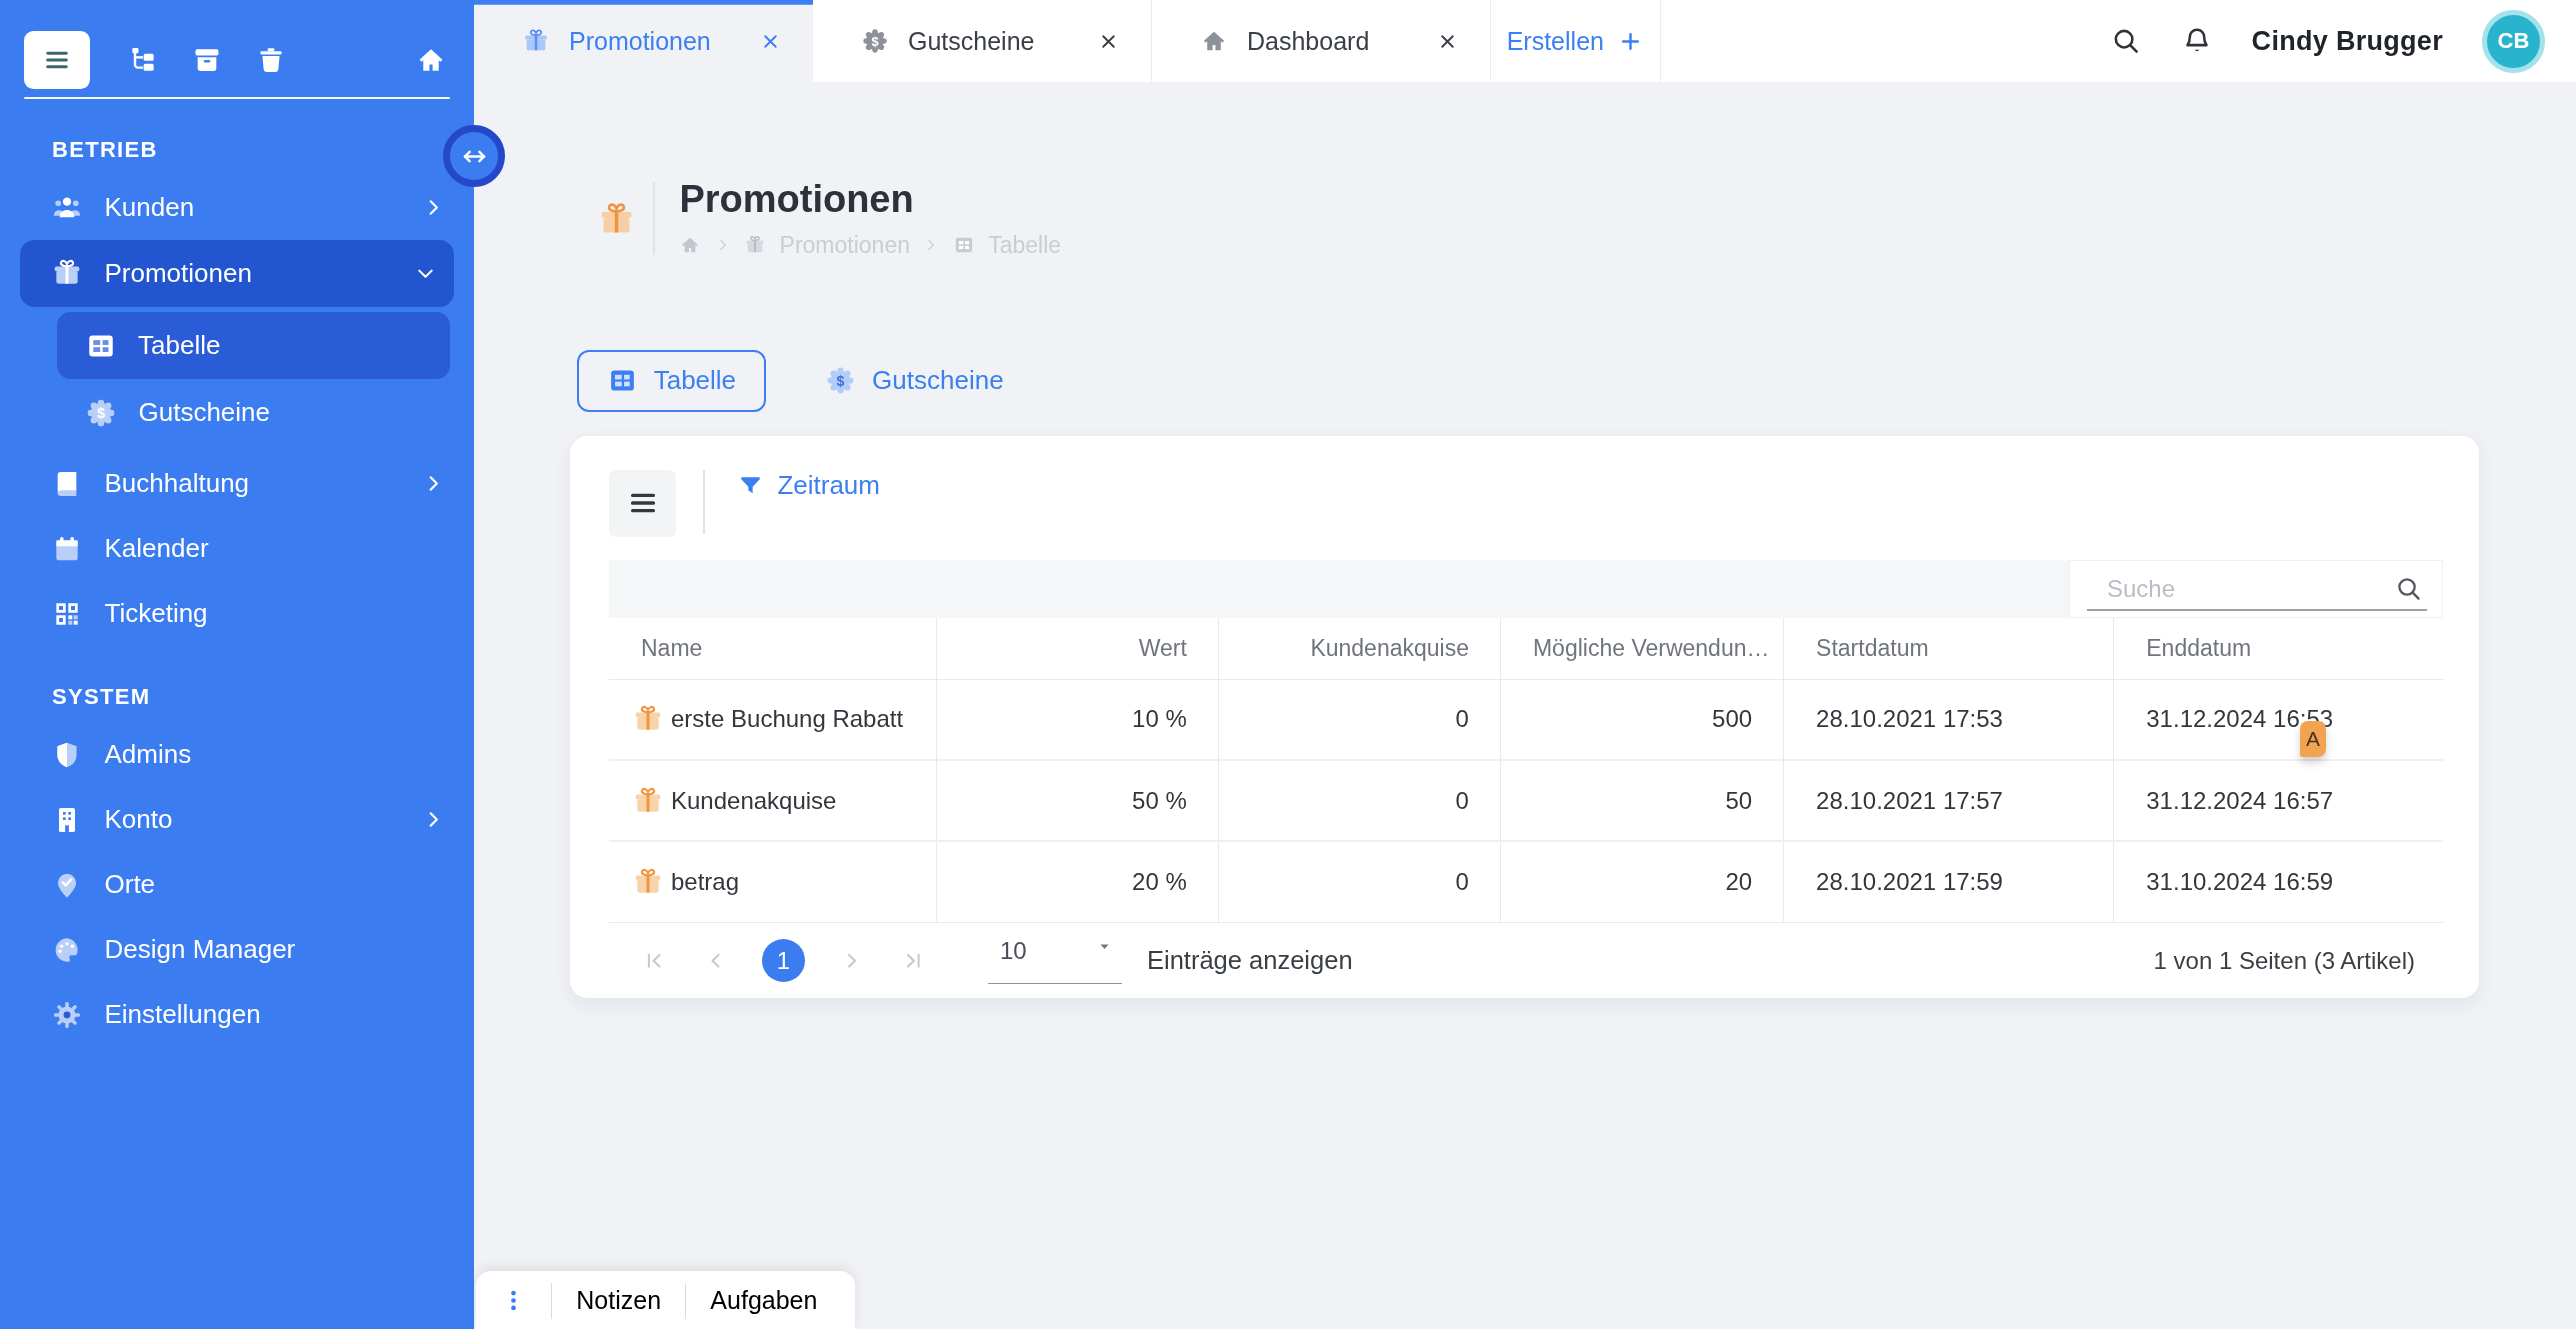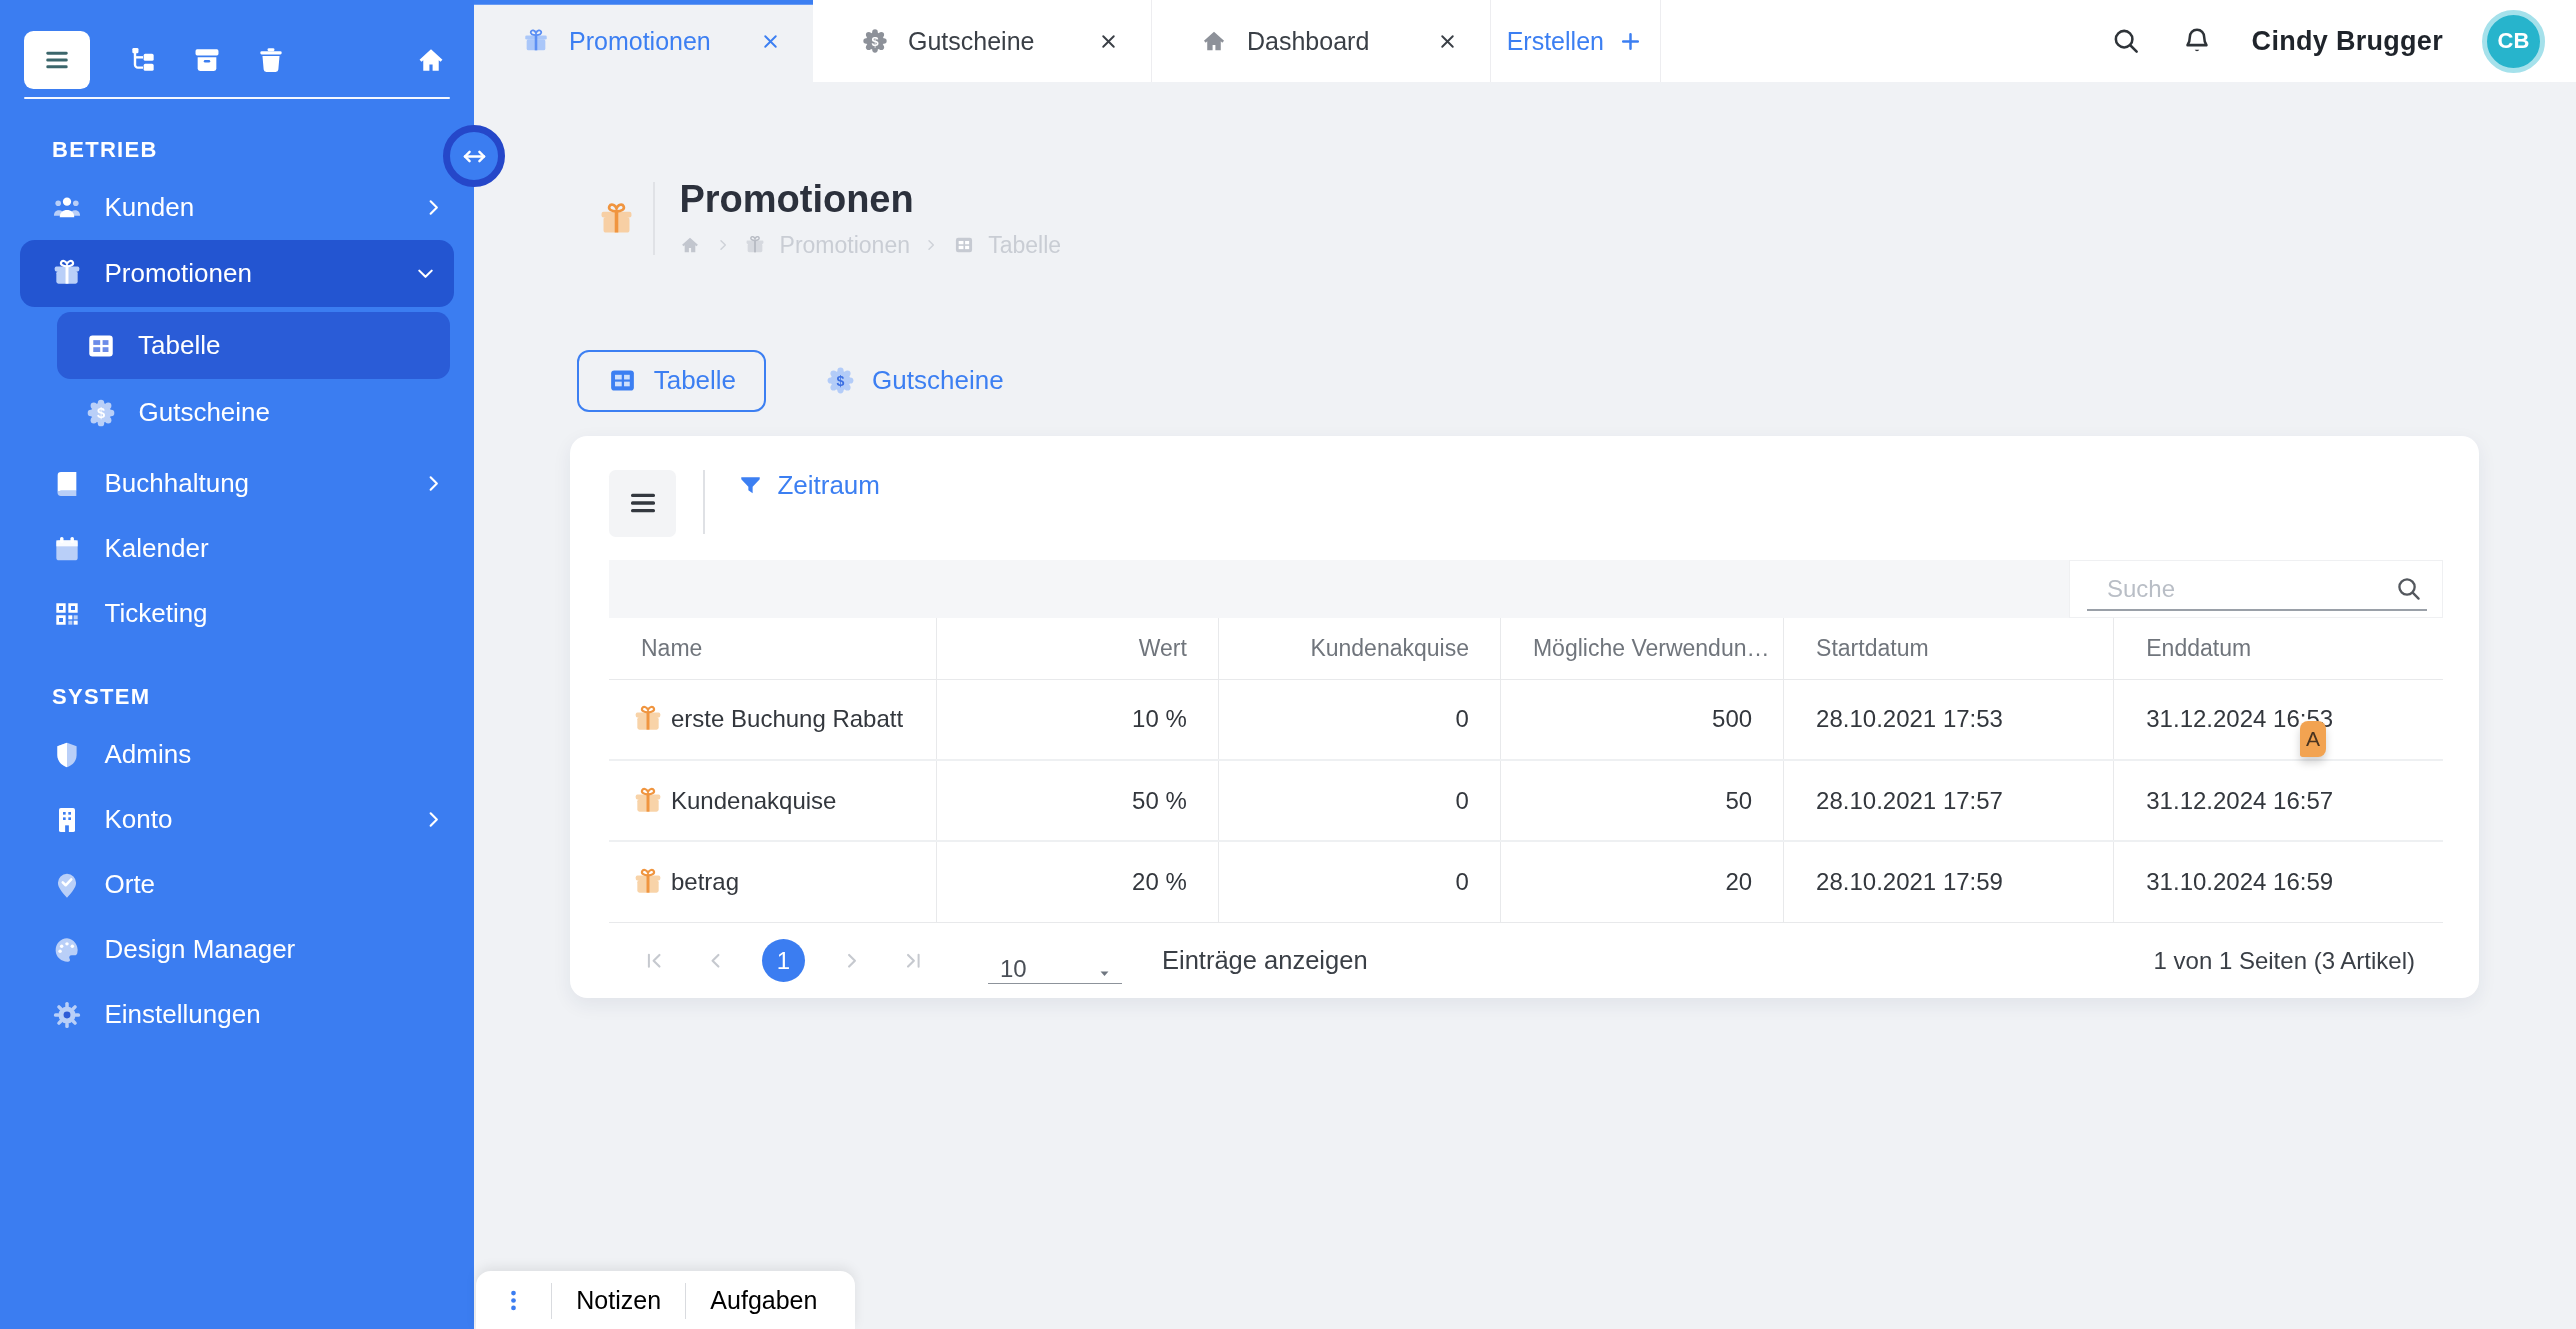--- a/index.html
+++ b/index.html
@@ -96,23 +96,23 @@
   td.date{padding-left:32px}
   td.rel{position:relative}
   .abadge{position:absolute;left:186px;top:41px;width:25.5px;height:36px;background:#f2a351;border-radius:8px 8px 8px 2.7px;color:#4a3420;font-size:21px;display:flex;align-items:center;justify-content:center;box-shadow:0 5.4px 8px rgba(0,0,0,.18)}
 
   
   .tfoot{display:flex;align-items:center;border-top:1.3px solid #e8e9eb;height:76px;padding:0 28px 0 34px;margin-top:0}
   .pgnav{display:flex;align-items:center;gap:34px}
   .pg-btn{width:25.5px;height:25.5px;background:none;border:none;padding:0;cursor:pointer;--i1:#c6c9cf}
   .pg-btn svg{width:100%;height:100%}
   .pg-cur{width:43px;height:43px;border-radius:50%;background:#3b7df1;color:#fff;font-size:24px;display:flex;align-items:center;justify-content:center;border:none;cursor:pointer}
-  .pg-size{display:flex;align-items:flex-end;margin-left:64px;width:134px;border-bottom:1.3px solid #8d939b;height:47px;padding:0 8px 0 12px;font-size:24px;color:#4a4f57;cursor:pointer}
+  .pg-size{display:flex;align-items:flex-start;margin-left:64px;width:134px;border-bottom:1.3px solid #8d939b;height:47px;padding:0 8px 0 12px;font-size:24px;color:#4a4f57;cursor:pointer}
   .pg-size .caret{margin-left:auto;width:19px;height:19px;--i1:#6f7680}
-  .pg-entries{margin-left:40px;font-size:25.5px;color:#3a3f46}
+  .pg-entries{margin-left:25px;font-size:25.5px;color:#3a3f46}
   .pg-summary{margin-left:auto;font-size:24px;color:#3a3f46}
 
   
   .dock{position:absolute;left:476px;bottom:0;height:59px;background:#fff;border-radius:14.8px 14.8px 0 0;display:flex;align-items:center;padding:0 38px 0 24px;box-shadow:0 -4px 12px rgba(0,0,0,.08);z-index:40}
   .dock .dots{width:27px;height:27px;--i1:#3b7df1;background:none;border:none;cursor:pointer;padding:0}
   .dock .dots svg{width:100%;height:100%}
   .dock-rule{width:1.3px;height:36px;background:#d9dbdf;margin:0 24px}
   .dock-item{font-size:25px;color:#000000;background:none;border:none;cursor:pointer}
   .defs{position:absolute;width:0;height:0;overflow:hidden}
 </style>

